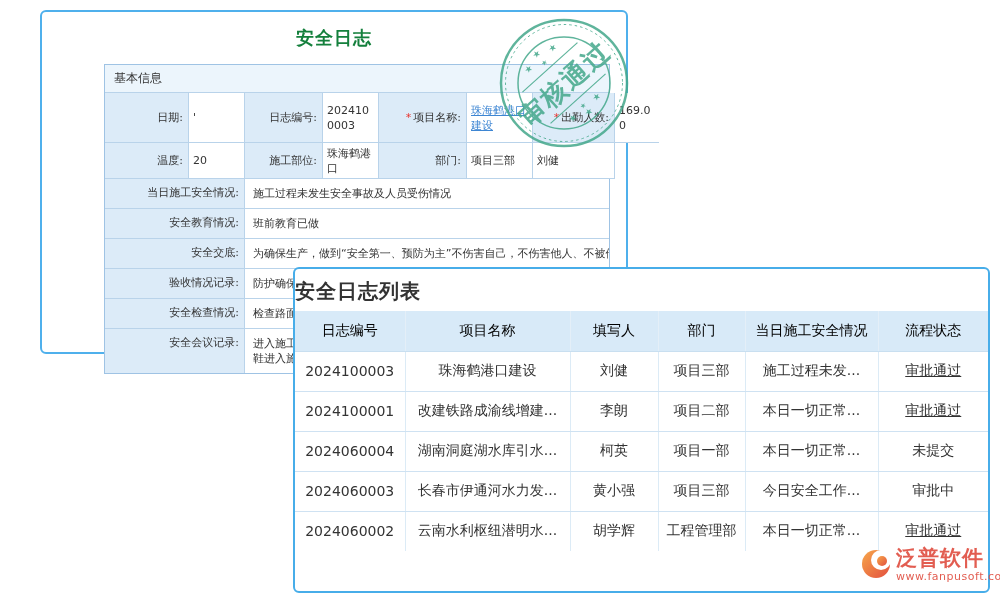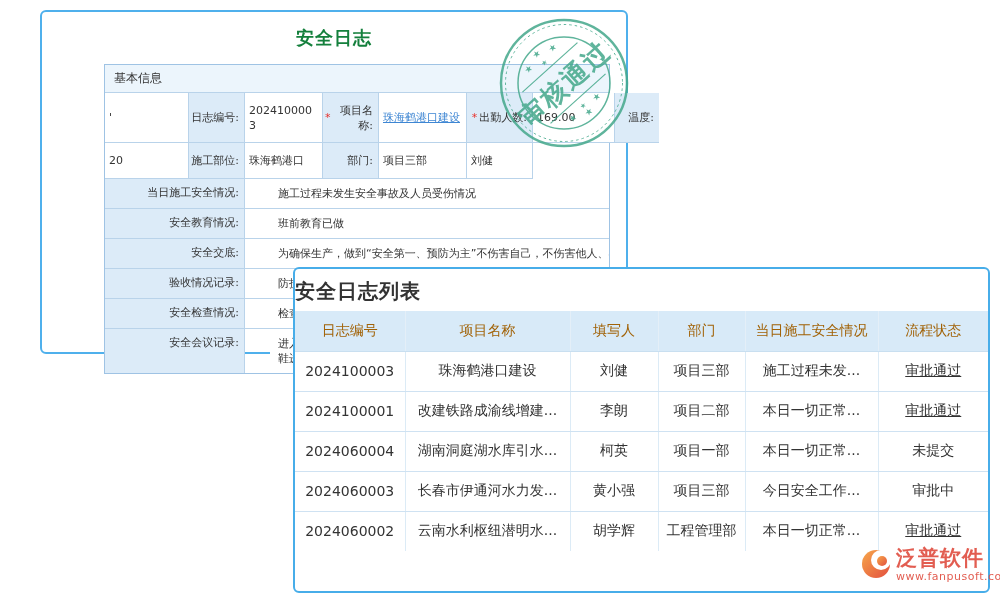--- a/index.html
+++ b/index.html
@@ -22,38 +22,38 @@
   .fgrid .cell { border-bottom:1px solid #b9d3ea; border-right:1px solid #b9d3ea;
     display:flex; align-items:center; min-height:36px; line-height:15px; overflow:hidden; }
   .fgrid .cell:nth-child(8n) { border-right:none; }
   .fgrid .cell.tall { min-height:50px; }
   .fgrid .lbl { background:#dcebf8; justify-content:flex-end; text-align:right;
     padding:2px 5px 2px 2px; }
   .fgrid .val { background:#fff; padding:2px 4px; word-break:break-all; }
   .req { color:#e8302a; margin-right:2px; }
   a.flink { color:#3e86d3; text-decoration:underline; word-break:break-all; }
 
-  .detail-row { display:flex; font-size:11px; color:#333; border-bottom:1px solid #b9d3ea;gap:25px; }
+  .detail-row { display:flex; font-size:11px; color:#333; border-bottom:1px solid #b9d3ea; }
   .detail-row:last-child { border-bottom:none; }
   .detail-lbl { width:140px; flex:0 0 140px; background:#dcebf8; text-align:right;
     padding:7px 5px 7px 2px; border-right:1px solid #b9d3ea; line-height:14px; }
   .detail-val { flex:1; background:#fff; padding:7px 8px; line-height:15px;
     white-space:pre; overflow:hidden; }
 
   
   .stamp { position:absolute; left:497px; top:16px; width:134px; height:134px;
     z-index:2; opacity:.85; pointer-events:none; }
 
   
   .list-window { position:absolute; left:293px; top:267px; width:697px; height:326px;
     background:#fff; border:2px solid #47ade9; border-radius:6px; z-index:3; overflow:hidden; }
   .list-title { text-align:left; font-size:20px; font-weight:bold; color:#333;
     padding-top:9px; height:42px; letter-spacing:1px; }
   table.log { border-collapse:collapse; width:693px; table-layout:fixed; font-size:14px; }
-  table.log th { background:#d8eaf8; color:#a16207; font-weight:normal; height:40px;
+  table.log th { background:#d8eaf8; color:#000000; font-weight:normal; height:40px;
     border-right:1px solid #e4eff8; border-bottom:1px solid #c9dff0; }
   table.log th:last-child, table.log td:last-child { border-right:none; }
   table.log td { height:40px; text-align:center; color:#333;
     border-right:1px solid #dcebf6; border-bottom:1px solid #cfe2f2; overflow:hidden;
     white-space:nowrap; }
   table.log tr:last-child td { border-bottom:none; }
   td.link { color:#3e86d3; cursor:pointer; }
   td.st-approved { color:#2fa21c; text-decoration:underline; cursor:pointer;margin-top:16px; }
   td.st-voided { color:#97339e; cursor:pointer; }
   td.st-unsubmitted { color:#2f2fd8; cursor:pointer; }
@@ -70,20 +70,23 @@
 </head>
 <body>
 
 <div class="page">
 
   <div class="form-window">
     <div class="form-title">安全日志</div>
     <div class="form-box">
       <div class="section-header">基本信息</div>
       <div class="fgrid" id="form-grid">
+          <div class="cell lbl tall">
+            <span>日期:</span>
+          </div>
           <div class="cell val tall">
             <span>'</span>
           </div>
           <div class="cell lbl tall">
             <span>日志编号:</span>
           </div>
           <div class="cell val tall">
             <span>2024100003</span>
           </div>
           <div class="cell lbl tall">

